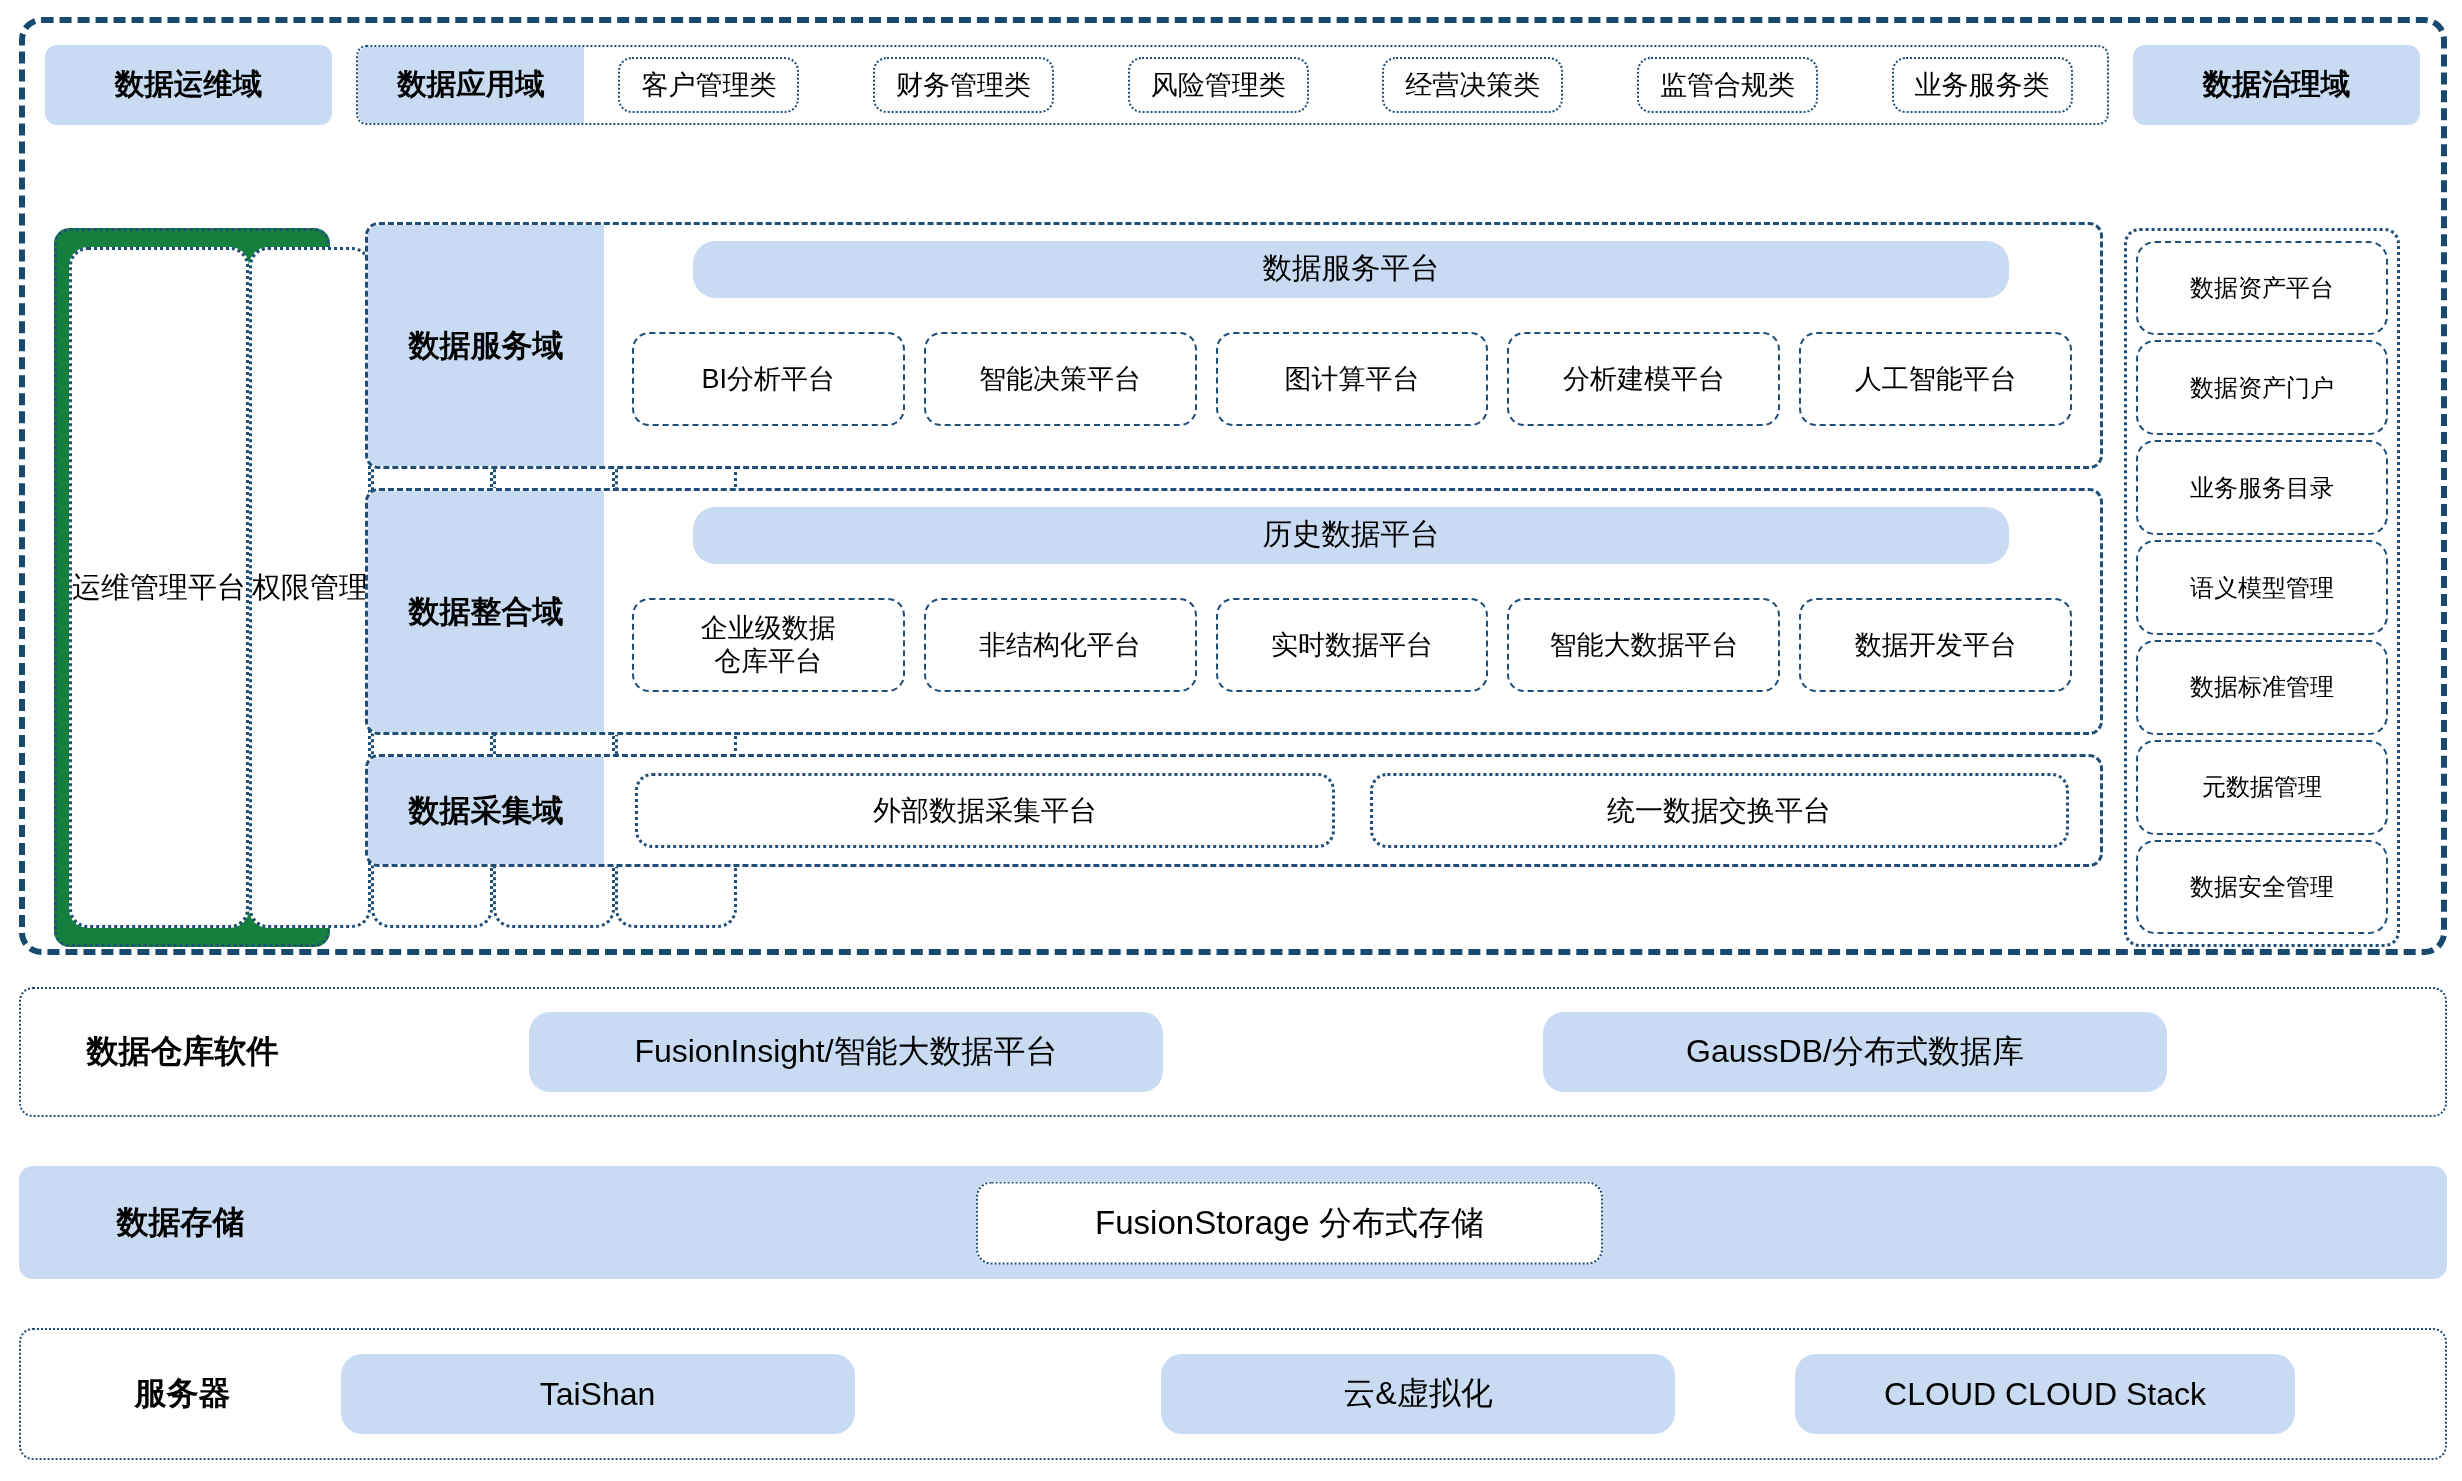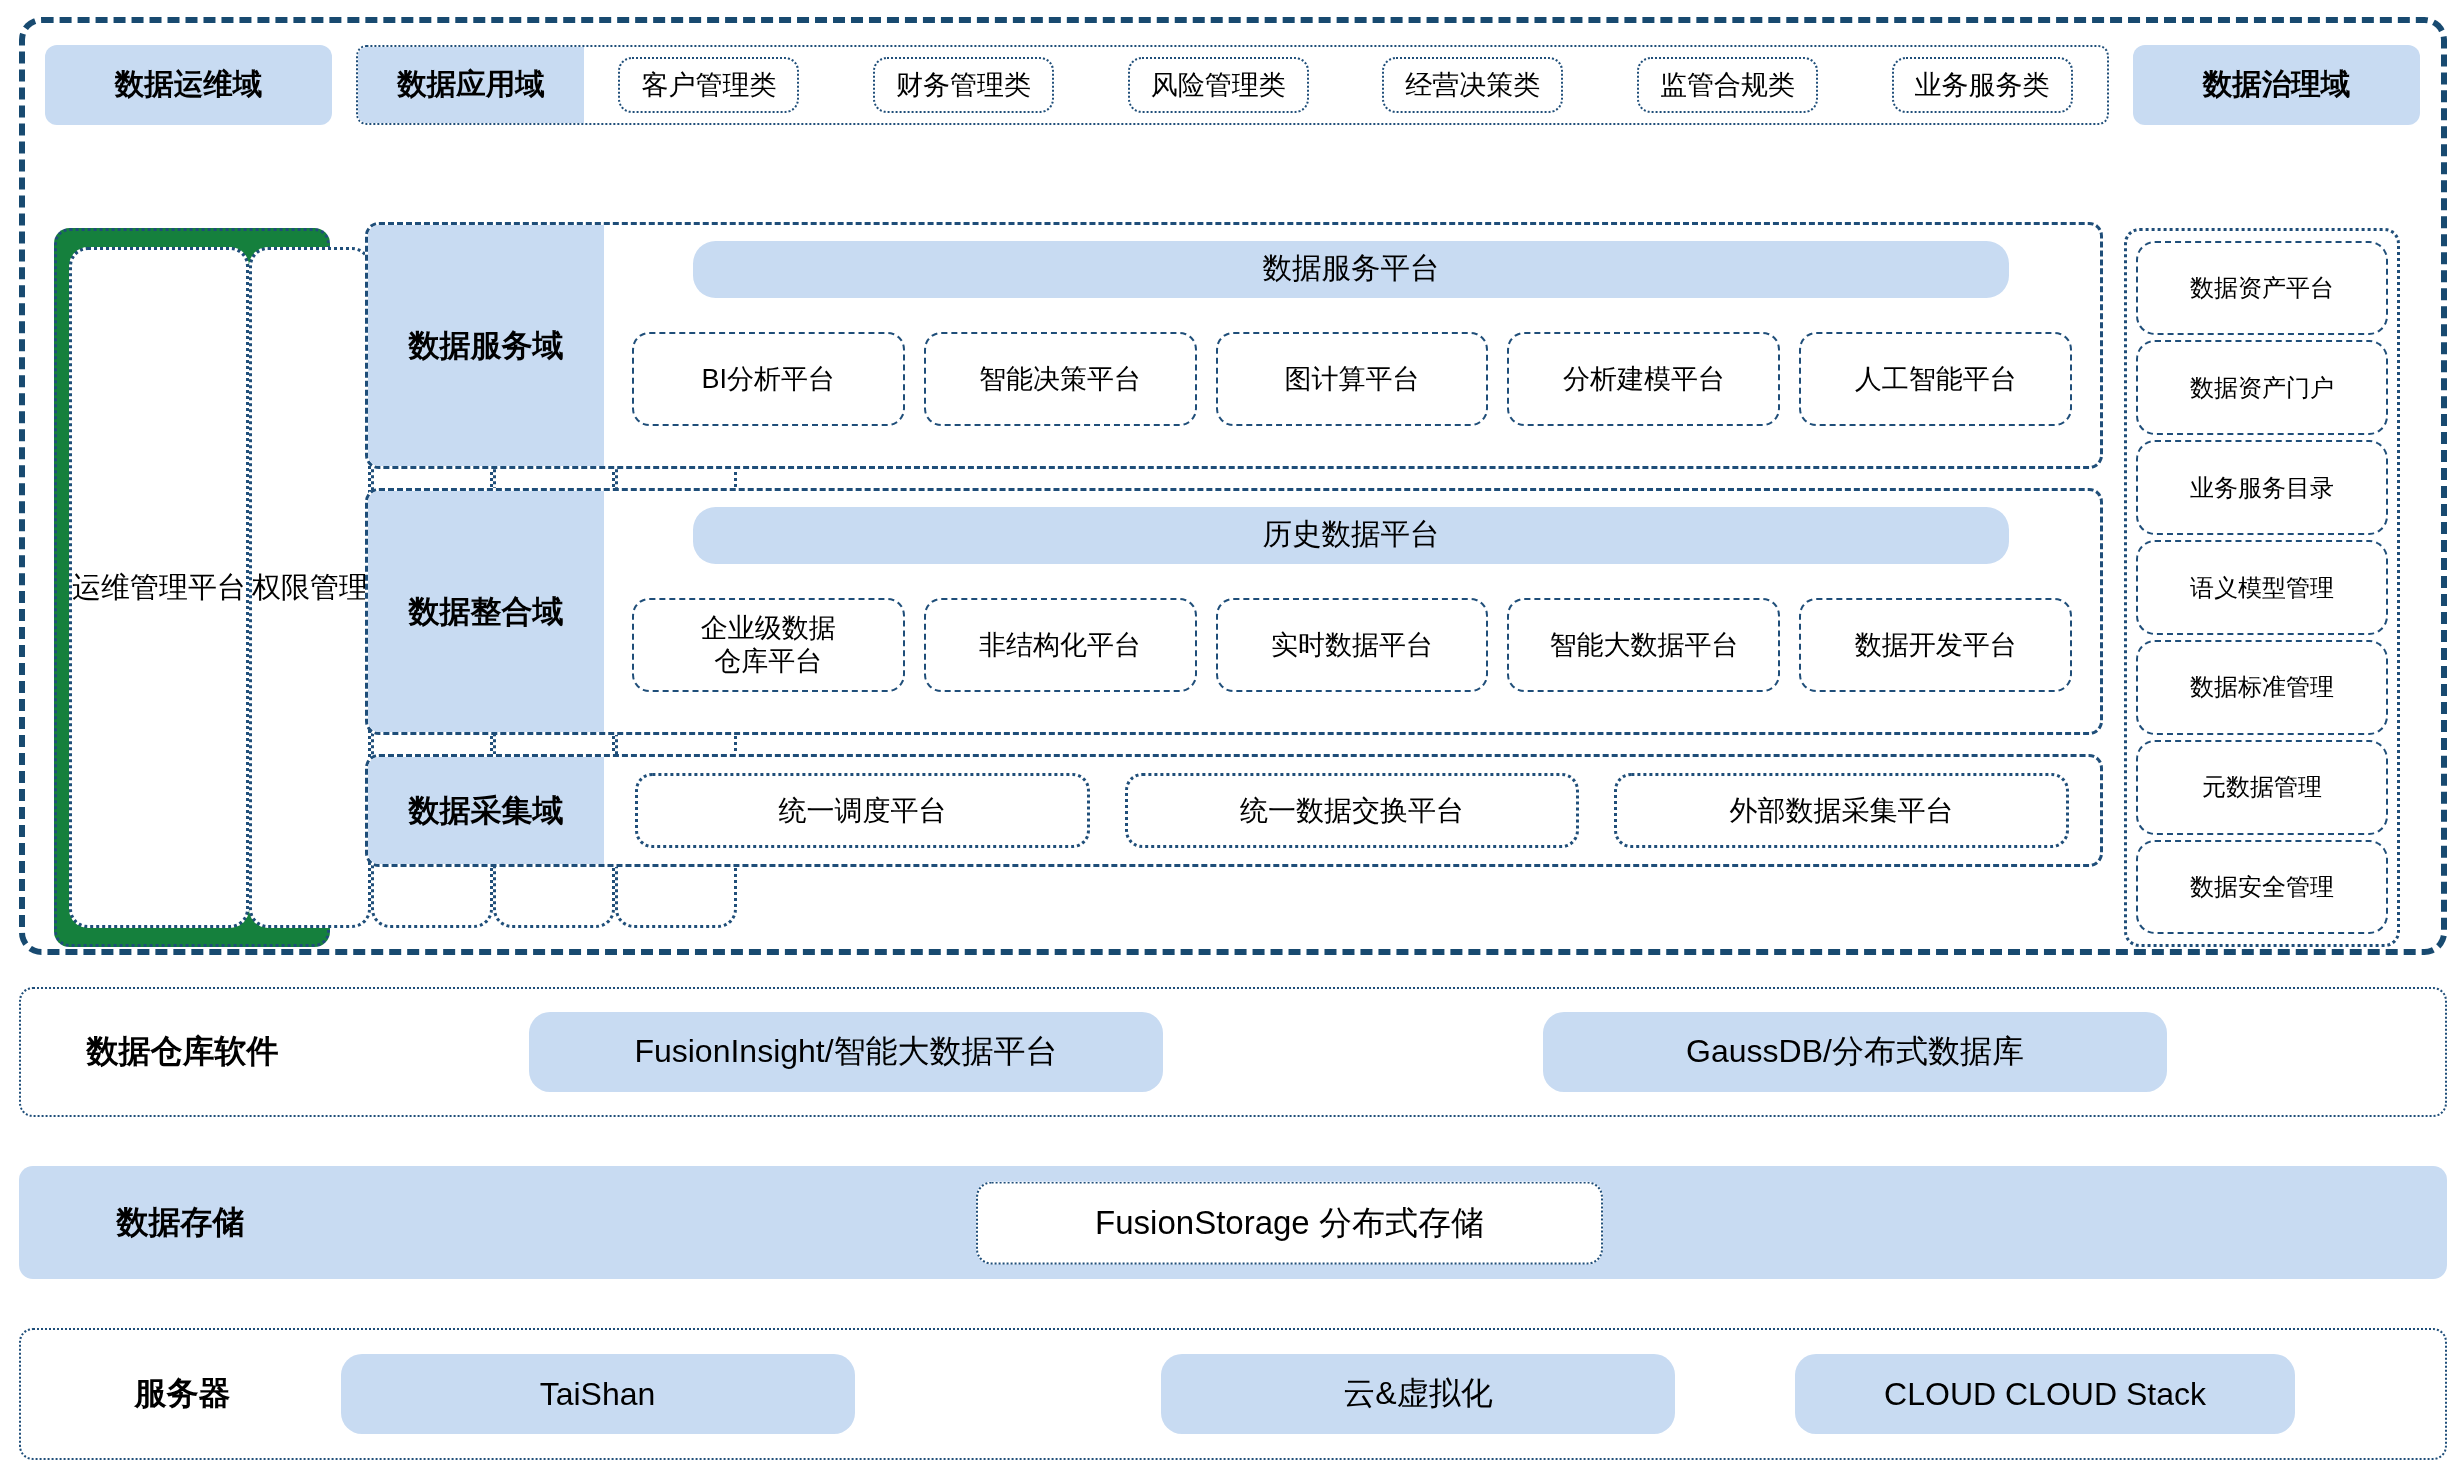--- a/index.html
+++ b/index.html
@@ -383,23 +383,22 @@
           <div class="sub-box">智能大数据平台</div>
           <div class="sub-box">数据开发平台</div>
         </div>
       </div>
     </div>
 
     <div class="domain-band band-short">
       <div class="band-label">数据采集域</div>
       <div class="band-body-flat">
         <div class="collect-row">
-          <div class="collect-box">统一调度平台</div>
+          <div class="collect-box">外部数据采集平台</div>
           <div class="collect-box">统一数据交换平台</div>
-          <div class="collect-box">外部数据采集平台</div>
         </div>
       </div>
     </div>
 
   </div>
 
   <div class="layer layer-dashed" id="layer-warehouse">
     <div class="layer-title">数据仓库软件</div>
     <div class="layer-items">
       <div class="sw-pill" style="left:185px; width:634px;">FusionInsight/智能大数据平台</div>

